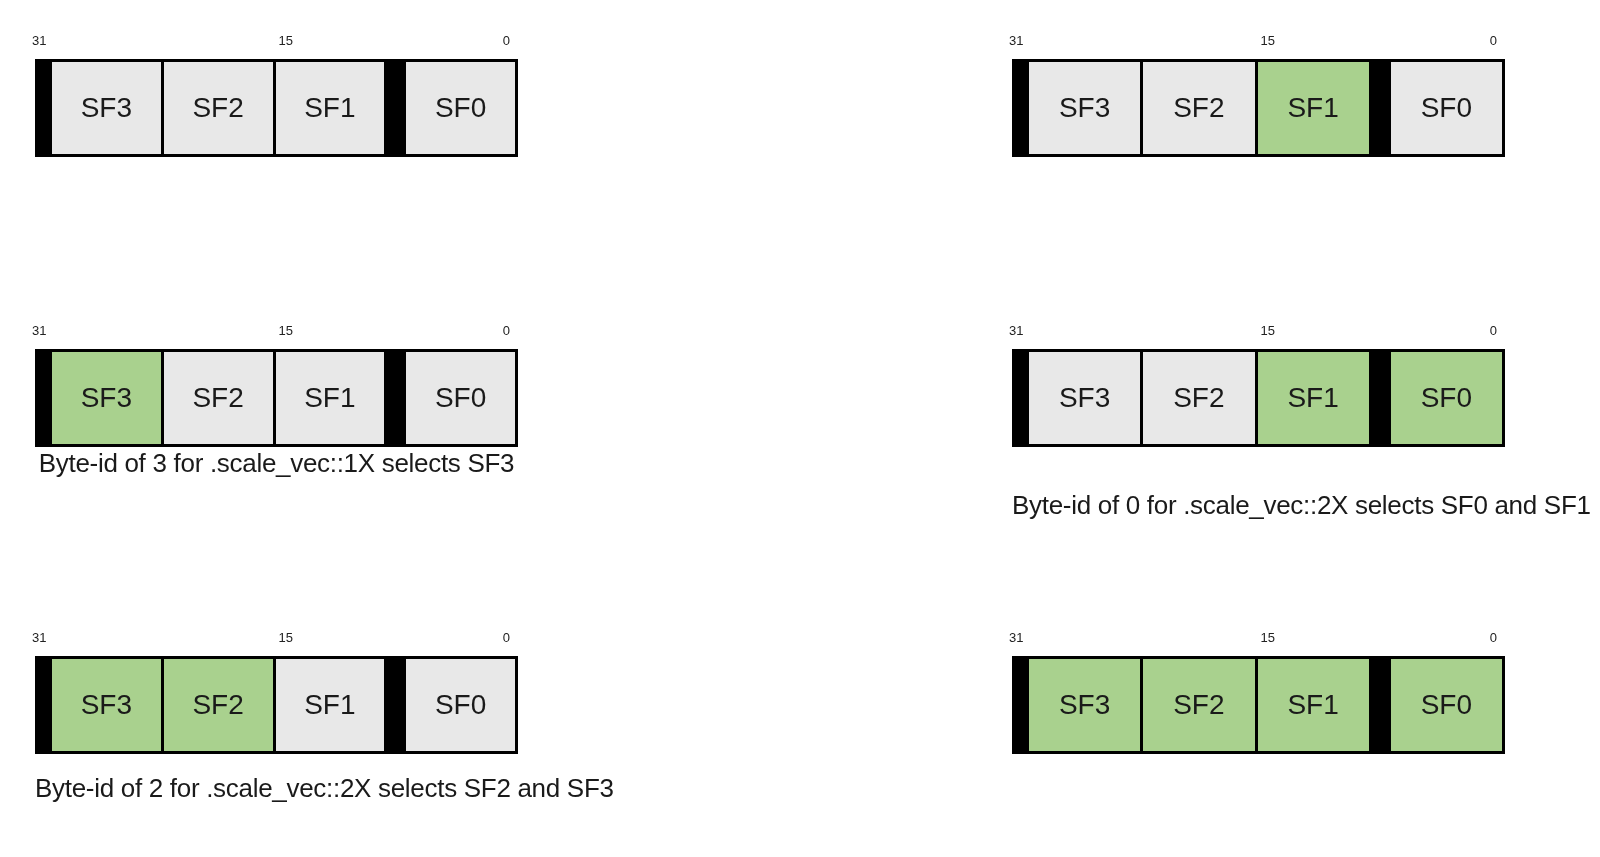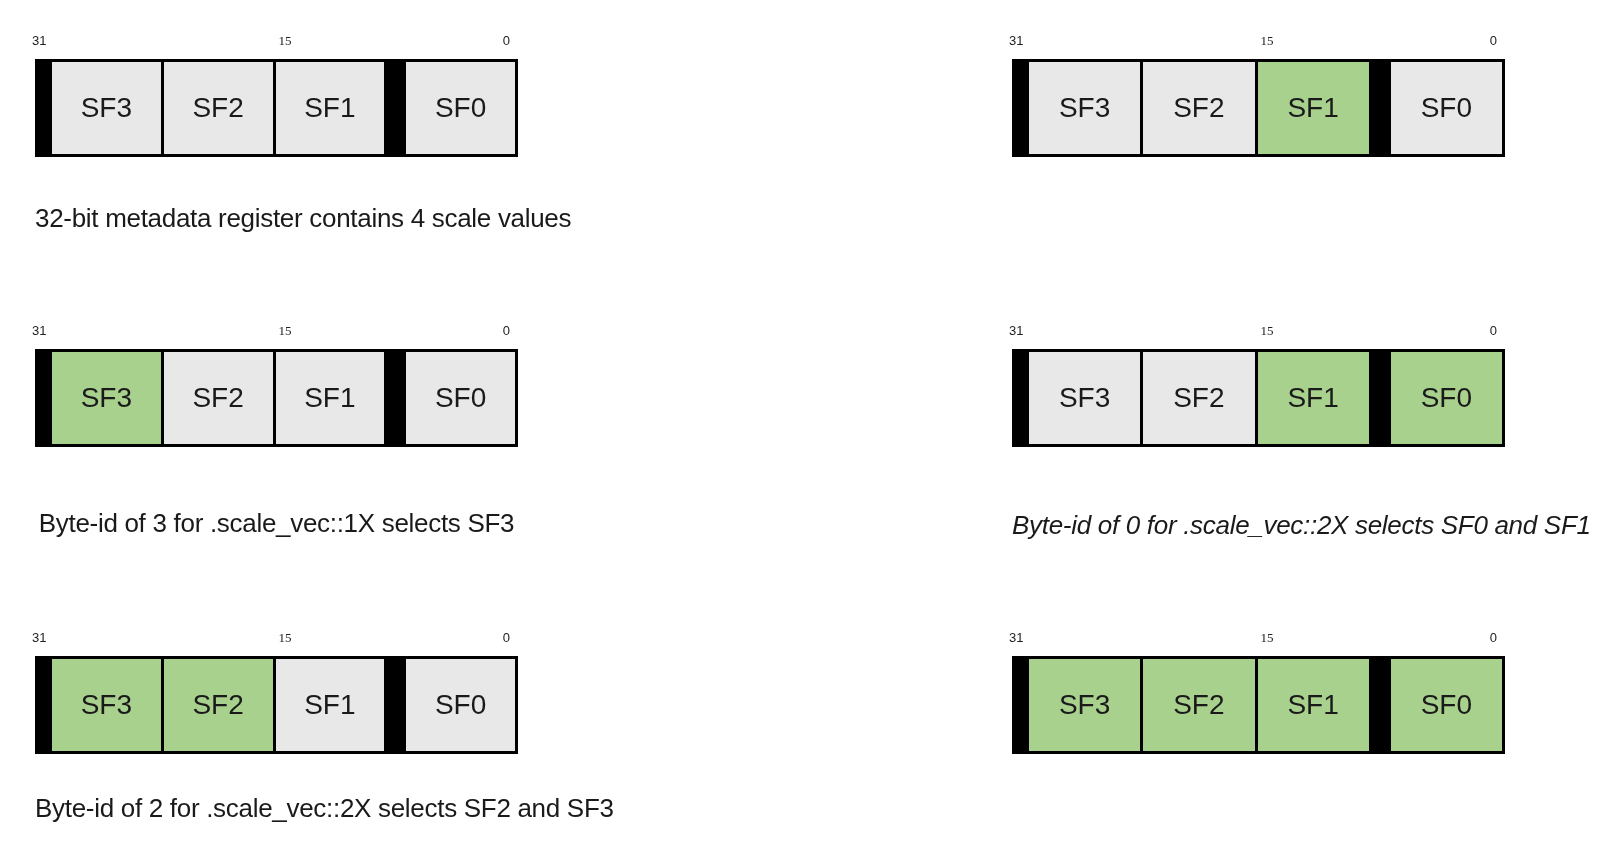--- a/index.html
+++ b/index.html
@@ -27,21 +27,21 @@
   .d5 { left: 1012px; top: 632px; width: 493px; }
 
   .bits {
     position: relative;
     height: 24px;
     font-size: 13px;
     color: #222;
   }
   .bit { position: absolute; bottom: 12px; line-height: 1; }
   .b-high { left: -3px; }
-  .b-mid  { left: calc(50% + 2px); font-family: Liberation Serif, serif; }
+  .b-mid  { left: calc(50% + 2px); }
   .b-low  { right: 8px; }
 
   .register {
     display: flex;
     height: 98px;
     border: 3px solid var(--border);
     background: var(--border);
     padding-left: 14px;
   }
   .cell {
@@ -59,40 +59,39 @@
 
   .caption {
     text-align: center;
     white-space: nowrap;
     font-size: 26px;
     letter-spacing: -0.3px;
     line-height: 32px;
     color: var(--text);
   }
   .cap-m45 { margin-top: 45px; }
-  .cap-m60 { margin-top: 60px; }
-  .cap-m42 { margin-top: 62px; font-style: italic; }
-  .cap-m38 { margin-top: 38px; }
+  .cap-m60 { }
+  .cap-m42 { margin-top: 42px; }
+  .cap-m38 { margin-top: 18px; }
 </style>
 </head>
 <body>
 
 <div class="diagram d0">
   <div class="bits">
     <span class="bit b-high">31</span>
     <span class="bit b-mid">15</span>
     <span class="bit b-low">0</span>
   </div>
   <div class="register">
     <div class="cell">SF3</div>
     <div class="cell">SF2</div>
     <div class="cell">SF1</div>
     <div class="cell">SF0</div>
   </div>
-  <div class="caption cap-m45">32-bit metadata register contains 4 scale values</div>
 </div>
 
 <div class="diagram d1">
   <div class="bits">
     <span class="bit b-high">31</span>
     <span class="bit b-mid">15</span>
     <span class="bit b-low">0</span>
   </div>
   <div class="register">
     <div class="cell">SF3</div>

